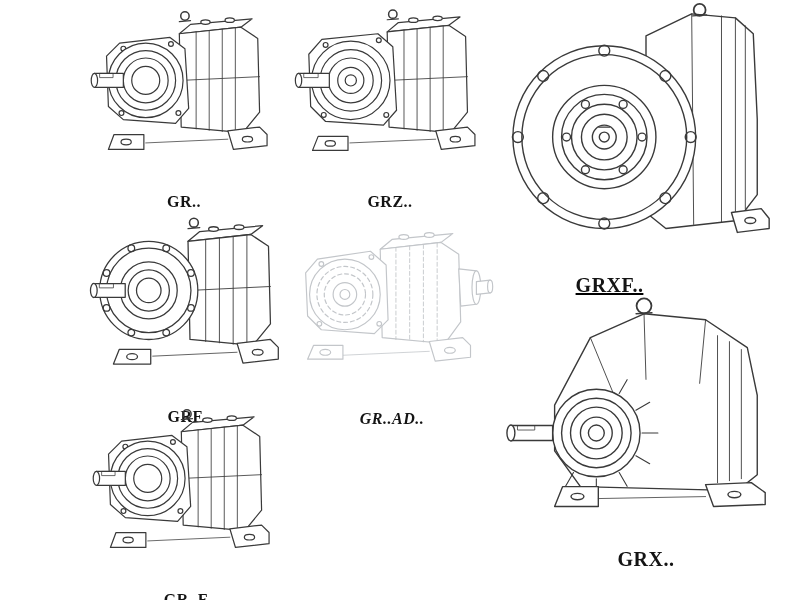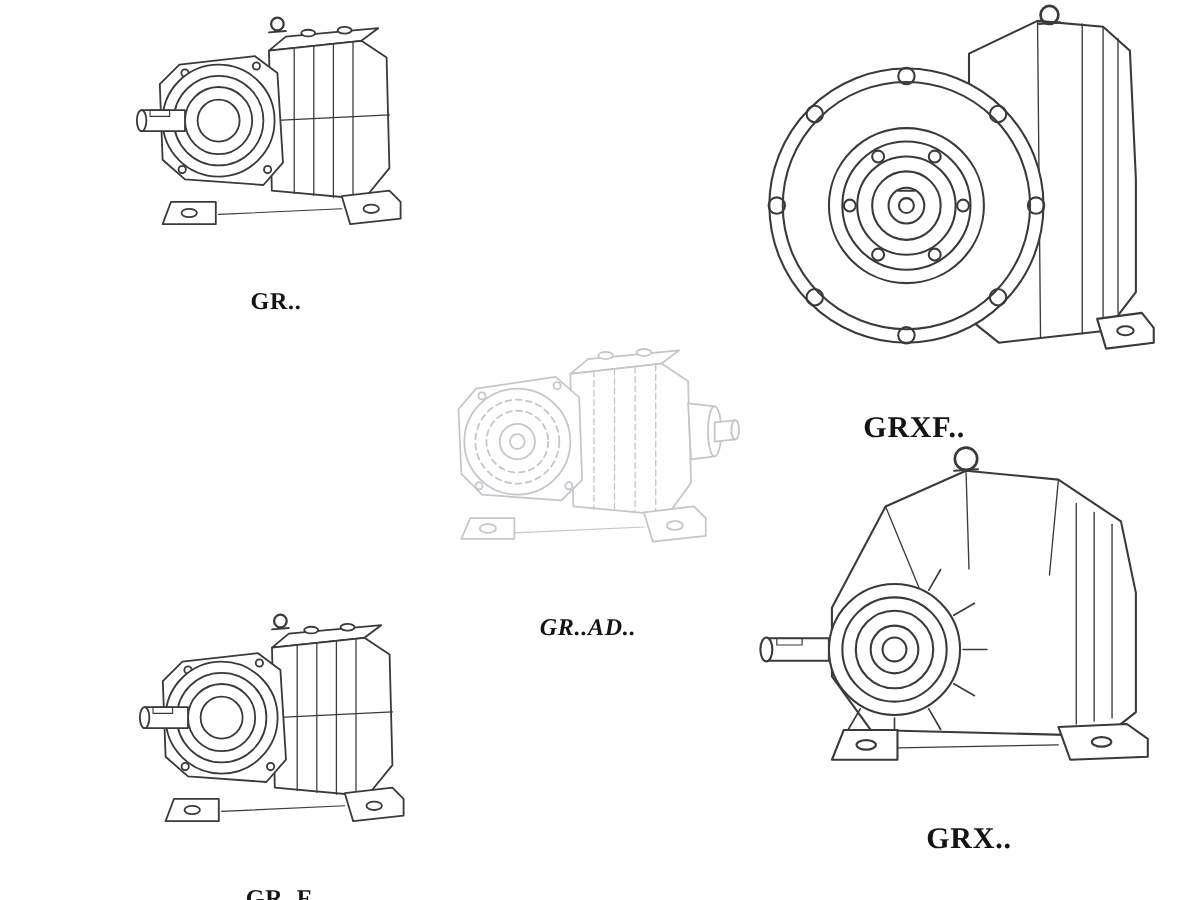--- a/index.html
+++ b/index.html
@@ -300,28 +300,40 @@
     </defs>
   </svg>
 
   <figure class="fig fig-gr" style="left:86px;top:2px;width:196px;">
     <svg class="drawing ink" viewBox="0 0 210 200">
         <use href="#sym-r"></use>
       </svg>
     <figcaption class="label">GR..</figcaption>
   </figure>
 
-
-  <figure class="fig fig-grxf" style="left:497px;top:0px;width:298px;">
+  <figure class="fig fig-grz" style="left:292px;top:2px;width:196px;">
+    <svg class="drawing ink" viewBox="0 0 210 200">
+        <use href="#sym-rz"></use>
+      </svg>
+    <figcaption class="label">GRZ..</figcaption>
+  </figure>
+
+  <figure class="fig fig-grxf" style="left:497px;top:0px;width:298px;text-decoration:underline;">
     <svg class="drawing ink" viewBox="0 0 300 272">
         <use href="#sym-xf"></use>
       </svg>
     <figcaption class="label">GRXF..</figcaption>
   </figure>
 
+  <figure class="fig fig-grf" style="left:84px;top:208px;width:210px;">
+    <svg class="drawing ink" viewBox="0 0 214 200">
+        <use href="#sym-rf"></use>
+      </svg>
+    <figcaption class="label">GRF..</figcaption>
+  </figure>
 
   <figure class="fig fig-grad" style="left:286px;top:210px;width:212px;font-style:italic;">
     <svg class="drawing phantom" viewBox="0 0 216 200">
         <use href="#sym-ad"></use>
       </svg>
     <figcaption class="label">GR..AD..</figcaption>
   </figure>
 
   <figure class="fig fig-grff" style="left:88px;top:400px;width:196px;">
     <svg class="drawing ink" viewBox="0 0 210 200">

